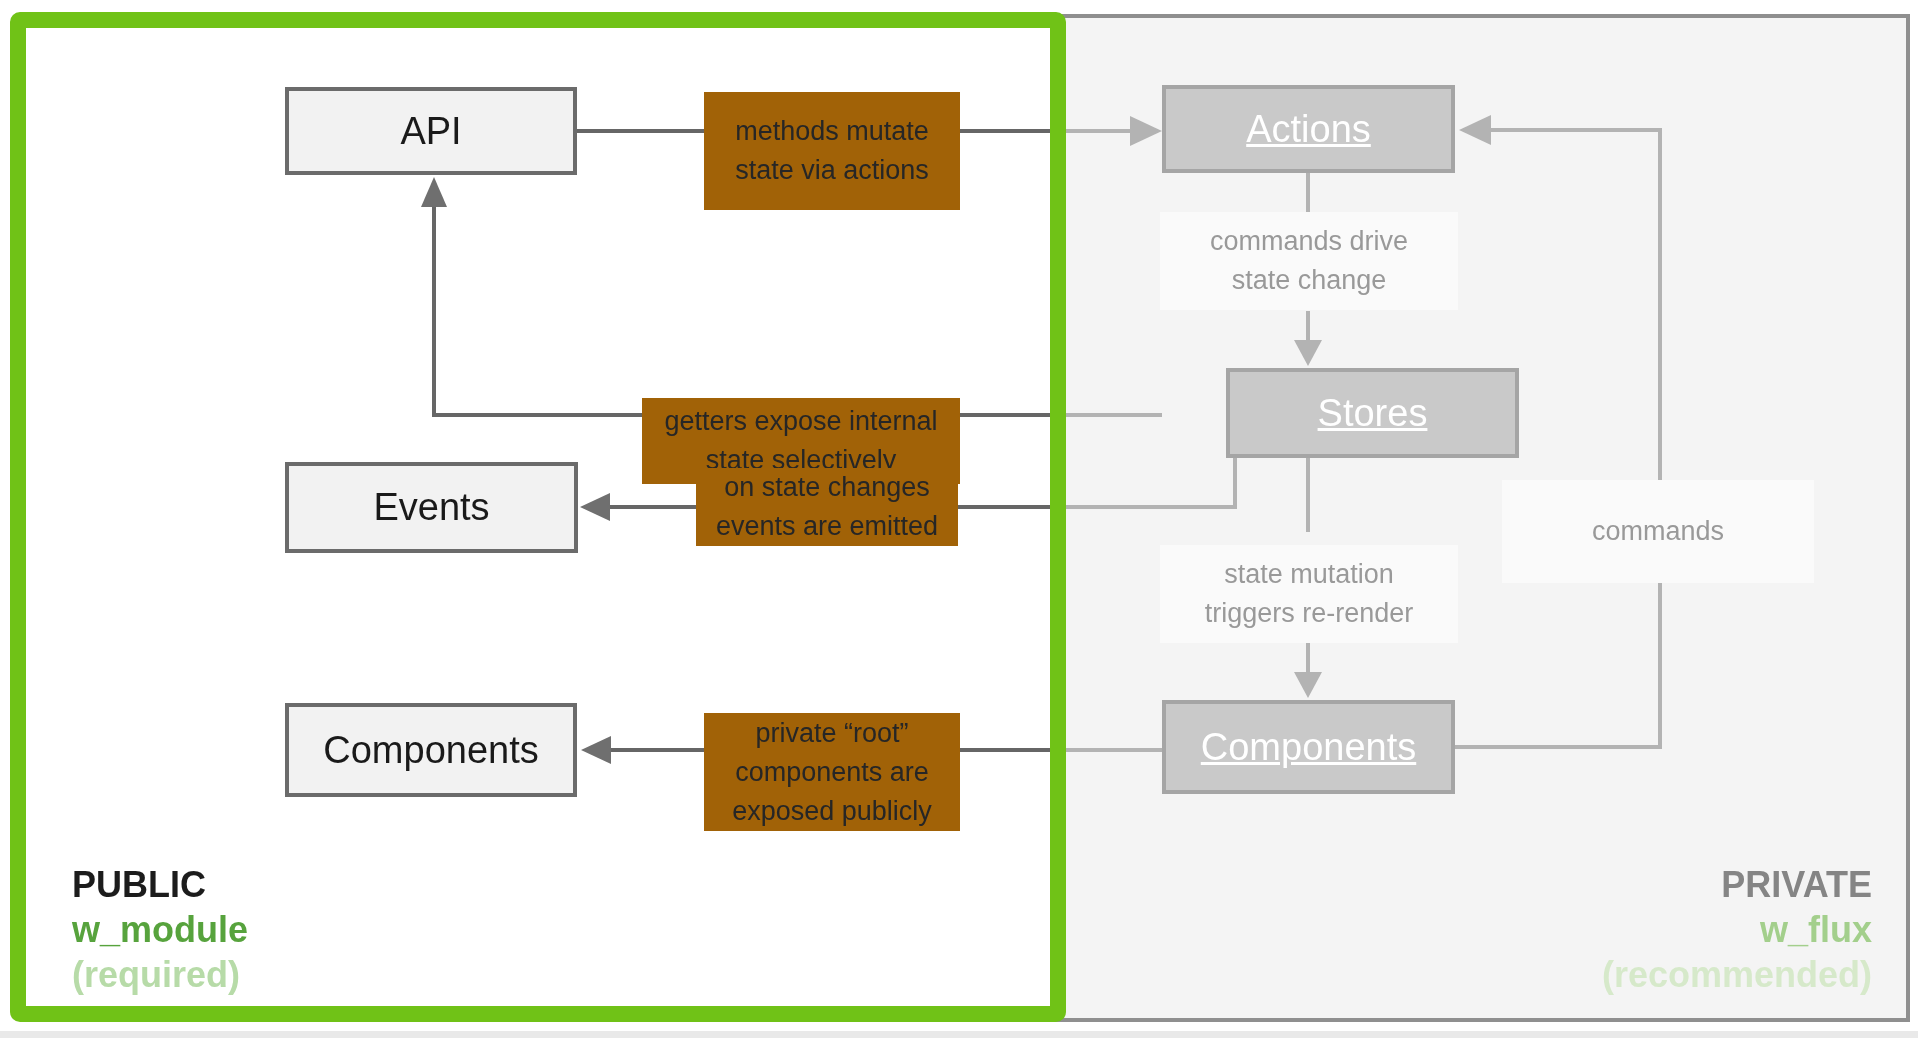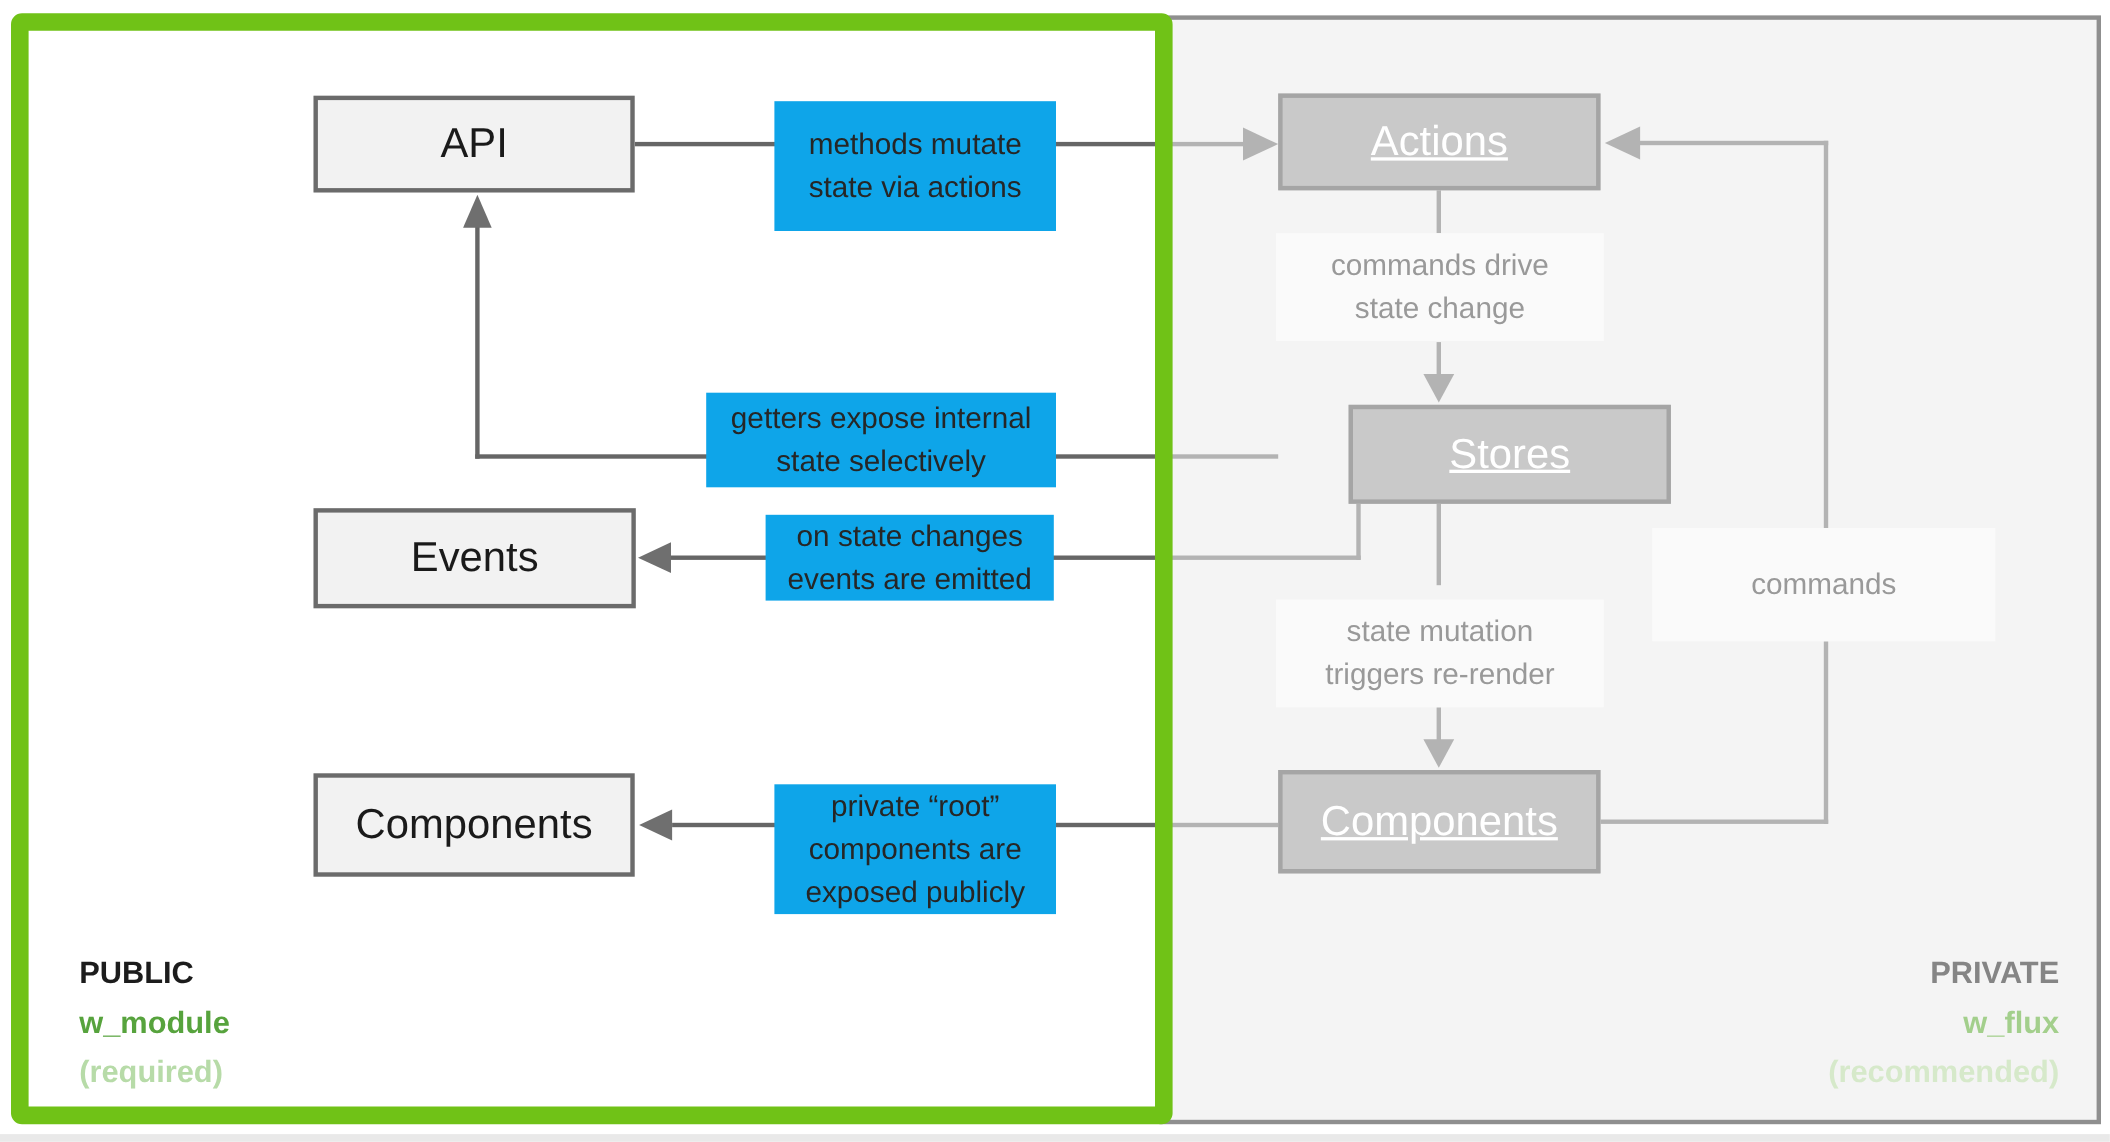--- a/index.html
+++ b/index.html
@@ -37,25 +37,25 @@
   .node{display:flex;align-items:center;justify-content:center;
     font-size:38px;z-index:3;}
   .node-public{background:var(--node-public-bg);border:4px solid var(--node-public-border);
     color:#1a1a1a;}
   .node-private{background:var(--node-private-bg);border:4px solid var(--node-private-border);
     color:#ffffff;text-decoration:underline;}
 
   
   .edge-label{display:flex;flex-direction:column;align-items:center;justify-content:center;
     font-size:27px;line-height:39px;text-align:center;z-index:2;}
-  .edge-label.public{background:#0ea5e9;color:var(--label-dark);}
+  .edge-label.public{background:#a16207;color:var(--label-dark);}
   .edge-label.private{background:#fafafa;color:var(--label-gray);justify-content:center;}
 
   
-  .footer{font-size:28px;font-weight:bold;line-height:45px;z-index:4;}
+  .footer{font-size:36px;font-weight:bold;line-height:45px;z-index:4;}
   .footer-public{left:72px;top:862px;text-align:left;}
   .footer-private{right:46px;top:862px;text-align:right;}
   .fp-1{color:#1c1c1c;} .fp-2{color:var(--green-module);} .fp-3{color:var(--green-pale);}
   .fv-1{color:var(--private-title);} .fv-2{color:var(--green-flux);} .fv-3{color:var(--green-paler);}
 </style>
 </head>
 <body>
 
 <div class="abs bottom-strip"></div>
 <div class="abs private-panel"></div>
@@ -89,21 +89,21 @@
 <div class="abs line h light" style="left:1455px;top:745px;width:207px;"></div>
 <div class="abs line v light" style="left:1658px;top:583px;height:166px;"></div>
 <div class="abs line v light" style="left:1658px;top:128px;height:352px;"></div>
 <div class="abs line h light" style="left:1489px;top:128px;width:173px;"></div>
 <div class="abs arr arr-left-light" style="left:1459px;top:115px;"></div>
 
 <div class="abs edge-label public" style="left:704px;top:92px;width:256px;height:118px;">
   <div>methods mutate</div>
   <div>state via actions</div>
 </div>
-<div class="abs edge-label public" style="left:642px;top:357px;width:318px;height:86px;">
+<div class="abs edge-label public" style="left:642px;top:398px;width:318px;height:86px;">
   <div>getters expose internal</div>
   <div>state selectively</div>
 </div>
 <div class="abs edge-label public" style="left:696px;top:468px;width:262px;height:78px;">
   <div>on state changes</div>
   <div>events are emitted</div>
 </div>
 <div class="abs edge-label public" style="left:704px;top:713px;width:256px;height:118px;">
   <div>private “root”</div>
   <div>components are</div>

